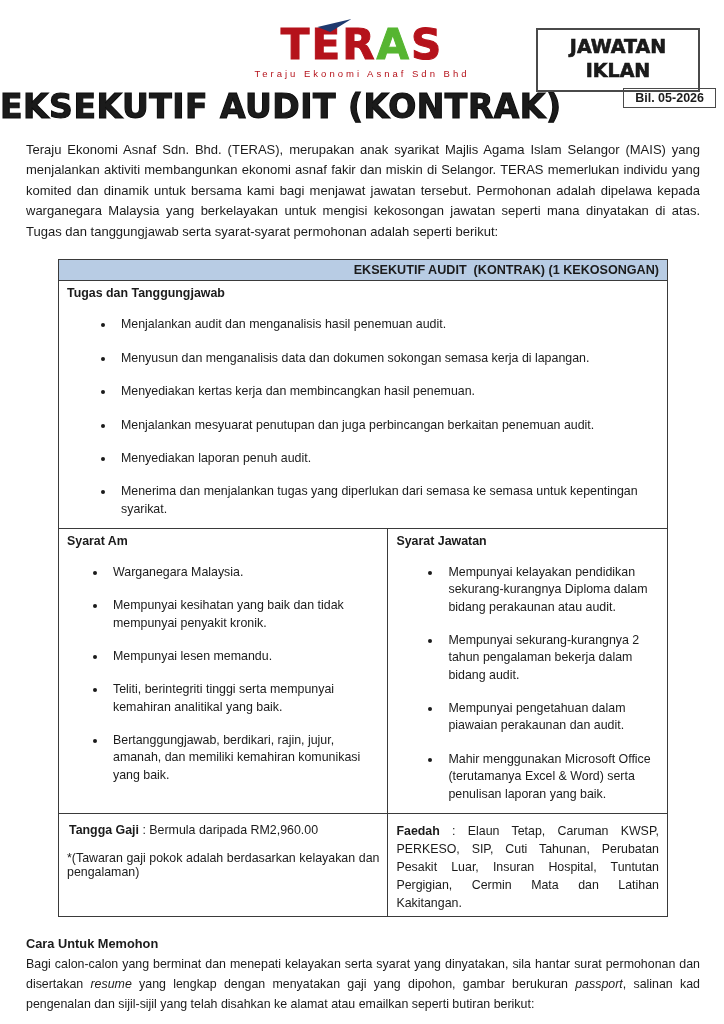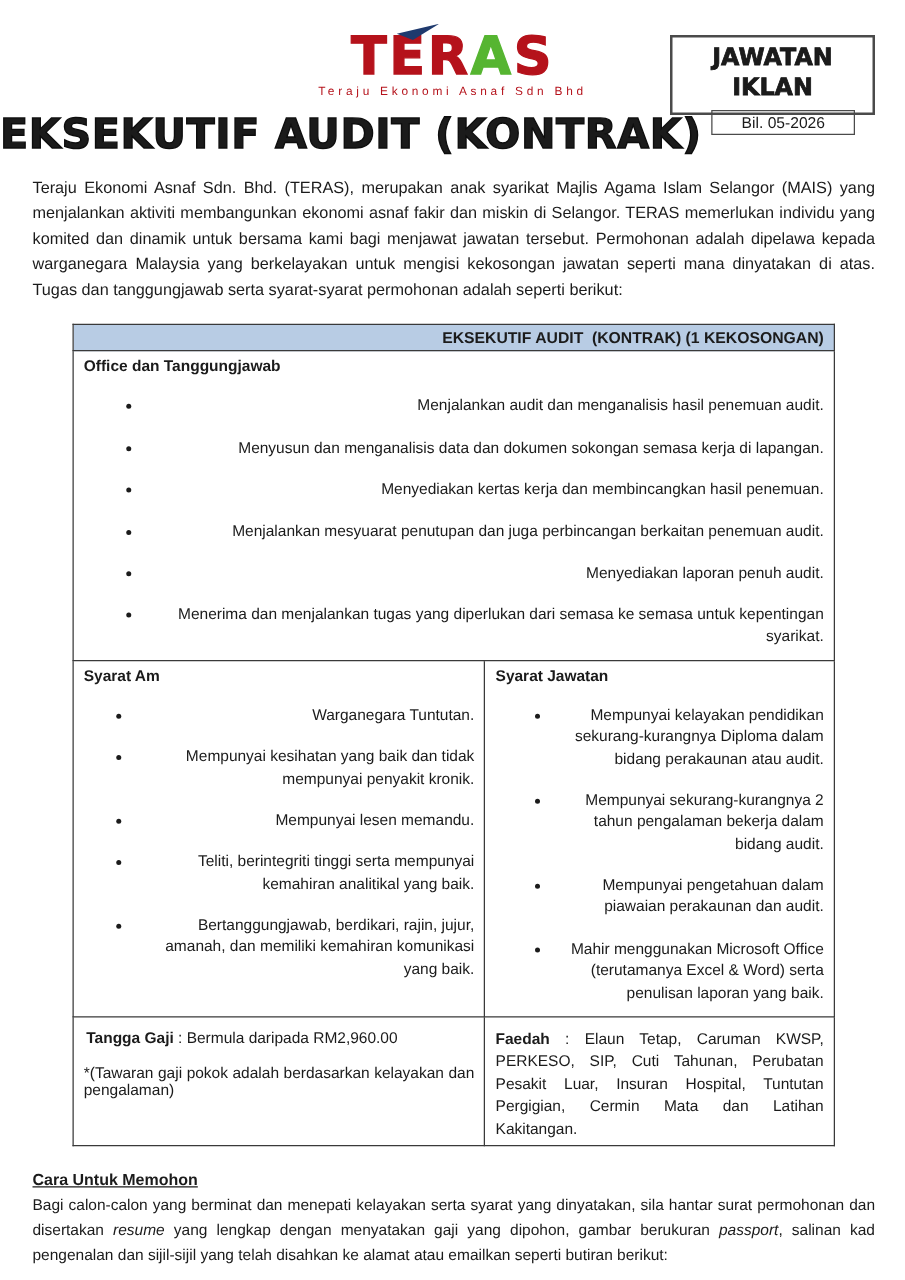--- a/index.html
+++ b/index.html
@@ -21,50 +21,50 @@
   .header{position:relative;padding-top:24px;}
   .logo{text-align:center;line-height:1;}
   .logo-letters{font-family:"DejaVu Sans","Liberation Sans",sans-serif;font-size:42px;font-weight:bold;letter-spacing:2px;-webkit-text-stroke:1px currentColor;}
   .logo-letter{position:relative;display:inline-block;}
   .logo-letter.accent::before{content:"";position:absolute;top:-5px;left:6px;width:34px;height:13px;
     background:var(--logo-navy);clip-path:polygon(0 62%,100% 0,38% 100%);}
   .logo-tagline{margin-top:3px;color:var(--logo-red);font-size:9.5px;font-weight:normal;letter-spacing:3px;}
   .badge{position:absolute;top:28px;right:24px;width:164px;border:2px solid #4a4a4a;text-align:center;
     padding:5px 0 7px;font-family:"DejaVu Sans","Liberation Sans",sans-serif;font-weight:bold;font-size:19px;line-height:1.25;
     -webkit-text-stroke:0.6px #111;}
-  .bil{position:absolute;top:88px;right:40px;border:1.5px solid #4a4a4a;padding:2px 23px;font-weight:normal;font-size:12.5px;}
+  .bil{position:absolute;top:88px;right:8px;border:1.5px solid #4a4a4a;padding:2px 11px;font-weight:bold;font-size:12.5px;}
   .subtitle-wrap{text-align:center;margin-top:13px;}
   .subtitle{display:inline-block;font-weight:bold;font-size:18px;transform:scaleX(0.92);-webkit-text-stroke:0.6px #111;letter-spacing:0.3px;}
   .title{margin:10px 0 0;text-align:left;font-family:"DejaVu Sans","Liberation Sans",sans-serif;
     font-weight:bold;font-size:33px;letter-spacing:0.5px;-webkit-text-stroke:1.1px #0d0d0d;line-height:1.1;}
 
   
   .intro{margin:15px 24px 0 26px;text-align:justify;font-size:13px;line-height:1.58;}
 
   
   .job-table{margin:17px 0 0 58px;width:610px;border-collapse:collapse;font-size:12.4px;}
   .job-table th,.job-table td{border:1.4px solid var(--border-dark);vertical-align:top;padding:3px 8px;}
   .tbl-header{background:var(--table-header-bg);text-align:right;font-weight:bold;padding:5px 8px 6px;font-size:12.6px;}
   .pre{white-space:pre-wrap;}
   .cell-title{font-weight:bold;margin:2px 0 12px;}
   .job-table ul{margin:0;padding-left:48px;list-style-type:disc;}
-  .job-table li{margin:16px 0 7px;line-height:1.4;padding-left:6px;text-align:right;}
+  .job-table li{margin:16px 0 7px;line-height:1.4;padding-left:6px;}
   .row-syarat td{height:196px;}
   .row-syarat ul{padding-left:40px;}
   .col-left{width:330px;}
   .col-right{width:280px;}
   .row-syarat .col-right ul{padding-left:46px;}
   .row-gaji td{height:92px;padding-top:9px;}
   .gaji-note{margin-top:14px;text-align:justify;}
   .faedah{text-align:justify;line-height:1.45;}
   .gaji-line{padding-left:2px;}
 
   
   .apply{margin:19px 24px 0 26px;}
-  .apply-heading{font-weight:bold;text-decoration:underline;font-size:12.8px;margin-bottom:3px;}
+  .apply-heading{font-weight:bold;font-size:12.8px;margin-bottom:3px;}
   .apply-para{margin:4px 0 0;text-align:justify;font-size:12.4px;line-height:1.6;}
   .apply-para em{font-style:italic;}
 
   
   .bottom{display:flex;margin:21px 0 0 101px;align-items:flex-start;}
   .bottom-left{width:276px;}
   .address-box{border:1.4px solid var(--border-gray);text-align:center;font-weight:bold;font-size:12.6px;
     line-height:1.65;padding:21px 8px 27px;}
   .bottom-right{margin-left:42px;width:172px;text-align:center;}
   .qr-label-box{border:1.3px solid var(--border-gray);font-weight:bold;font-size:9.8px;line-height:1.55;
@@ -90,36 +90,36 @@
 
   <p class="intro">Teraju Ekonomi Asnaf Sdn. Bhd. (TERAS), merupakan anak syarikat Majlis Agama Islam Selangor (MAIS) yang menjalankan aktiviti membangunkan ekonomi asnaf fakir dan miskin di Selangor. TERAS memerlukan individu yang komited dan dinamik untuk bersama kami bagi menjawat jawatan tersebut. Permohonan adalah dipelawa kepada warganegara Malaysia yang berkelayakan untuk mengisi kekosongan jawatan seperti mana dinyatakan di atas. Tugas dan tanggungjawab serta syarat-syarat permohonan adalah seperti berikut:</p>
 
   <table class="job-table">
     <tbody>
         <tr>
       <th colspan="2" class="tbl-header pre">EKSEKUTIF AUDIT  (KONTRAK) (1 KEKOSONGAN)</th>
     </tr>
     <tr class="row-tugas">
       <td colspan="2">
-        <div class="cell-title">Office dan Tanggungjawab</div>
+        <div class="cell-title">Tugas dan Tanggungjawab</div>
         <ul>
               <li>Menjalankan audit dan menganalisis hasil penemuan audit.</li>
               <li>Menyusun dan menganalisis data dan dokumen sokongan semasa kerja di lapangan.</li>
               <li>Menyediakan kertas kerja dan membincangkan hasil penemuan.</li>
               <li>Menjalankan mesyuarat penutupan dan juga perbincangan berkaitan penemuan audit.</li>
               <li>Menyediakan laporan penuh audit.</li>
               <li>Menerima dan menjalankan tugas yang diperlukan dari semasa ke semasa untuk kepentingan syarikat.</li>
             </ul>
       </td>
     </tr>
     <tr class="row-syarat">
       <td class="col-left">
         <div class="cell-title">Syarat Am</div>
         <ul>
-              <li>Warganegara Tuntutan.</li>
+              <li>Warganegara Malaysia.</li>
               <li>Mempunyai kesihatan yang baik dan tidak mempunyai penyakit kronik.</li>
               <li>Mempunyai lesen memandu.</li>
               <li>Teliti, berintegriti tinggi serta mempunyai kemahiran analitikal yang baik.</li>
               <li>Bertanggungjawab, berdikari, rajin, jujur, amanah, dan memiliki kemahiran komunikasi yang baik.</li>
             </ul>
       </td>
       <td class="col-right">
         <div class="cell-title">Syarat Jawatan</div>
         <ul>
               <li>Mempunyai kelayakan pendidikan sekurang-kurangnya Diploma dalam bidang perakaunan atau audit.</li>

